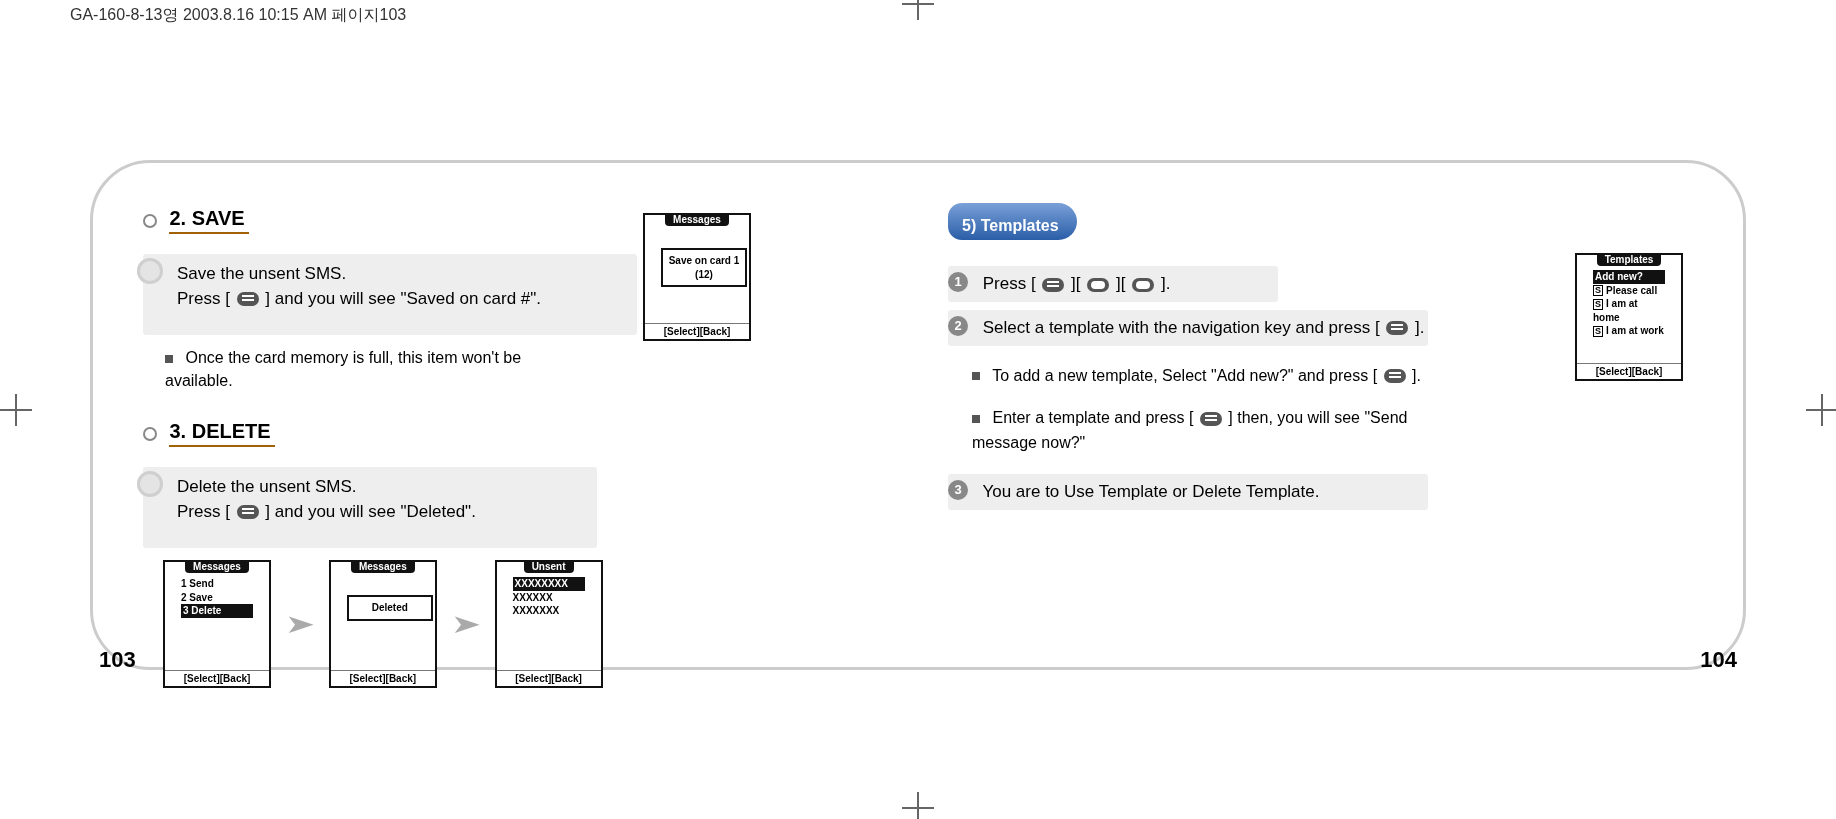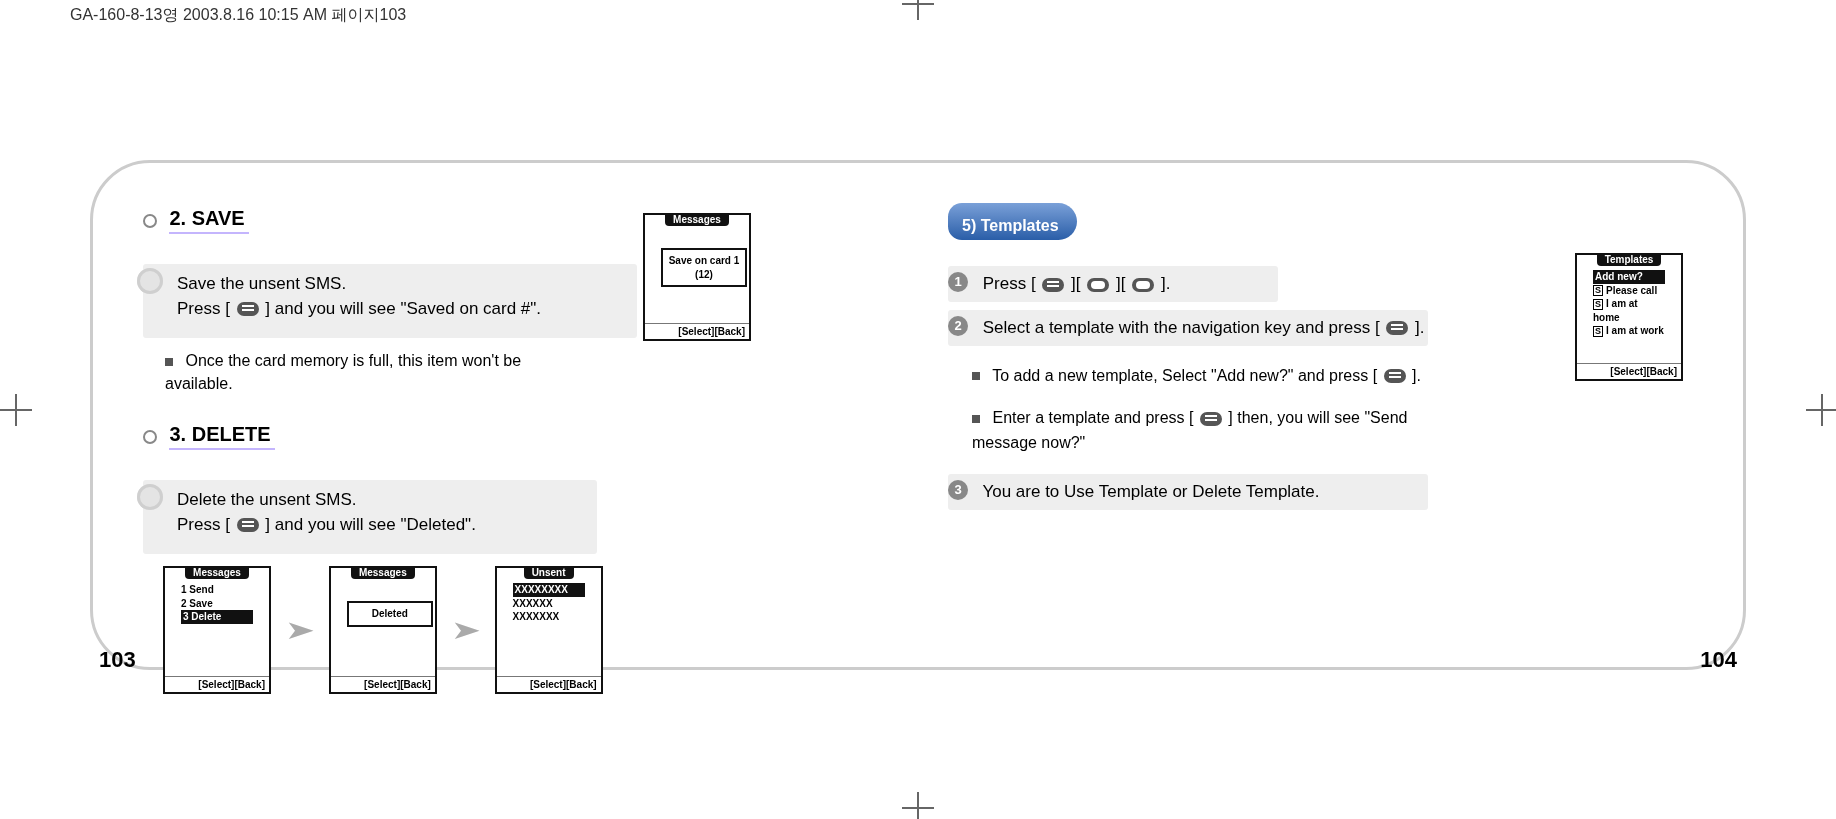--- a/index.html
+++ b/index.html
@@ -3,44 +3,44 @@
 <meta charset="utf-8">
 <style>
   html,body{margin:0;padding:0;background:#fff;font-family:Arial,Helvetica,sans-serif;color:#000;}
   .page{position:relative;width:1836px;height:819px;}
   .header{position:absolute;top:5px;left:70px;font-size:16px;color:#333;}
   .sheet{position:absolute;top:50px;left:90px;width:1656px;height:690px;}
   .spread{position:absolute;top:110px;left:0;width:1656px;height:510px;border:3px solid #ccc;border-radius:60px;background:#fff;padding:40px 50px;box-sizing:border-box;display:flex;}
   .col{flex:1;min-width:0;}
   .col.left{padding-right:30px;}
   .col.right{padding-left:30px;}
-  .sec-title{font-size:20px;font-weight:bold;border-bottom:2px solid #c4b5fd;display:inline-block;padding:0 4px 2px 0;margin:4px 0 24px 0;}
+  .sec-title{font-size:20px;font-weight:bold;border-bottom:2px solid #a16207;display:inline-block;padding:0 4px 2px 0;margin:4px 0 14px 0;}
   .bullet-circ{display:inline-block;width:14px;height:14px;border:2px solid #888;border-radius:50%;margin-right:8px;vertical-align:middle;box-sizing:border-box;}
-  .info-box{background:#eee;border-radius:3px;padding:8px 14px 17px 20px;margin:6px 0 12px 0;font-size:17px;line-height:1.45;position:relative;}
+  .info-box{background:#eee;border-radius:3px;padding:8px 14px 24px 20px;margin:6px 0 12px 0;font-size:17px;line-height:1.45;position:relative;}
   .info-icon{position:absolute;left:-6px;top:4px;width:26px;height:26px;border-radius:50%;background:#e4e4e4;box-shadow:inset 0 0 0 3px #cfcfcf;}
   .info-box .txt{margin-left:14px;display:block;}
   .small-note{font-size:16px;margin:6px 0 24px 22px;line-height:1.4;}
   .sq{display:inline-block;width:8px;height:8px;background:#555;margin-right:8px;vertical-align:middle;}
   .btn-ic{display:inline-block;width:22px;height:14px;border-radius:7px;background:#555;vertical-align:middle;margin:0 2px;position:relative;}
   .btn-ic.menu::after{content:"";position:absolute;left:5px;top:3px;width:12px;height:8px;background:repeating-linear-gradient(#fff,#fff 2px,#555 2px,#555 4px);}
   .btn-ic.dot::after{content:"";position:absolute;left:4px;top:3px;width:14px;height:8px;border-radius:4px;background:#fff;}
   .step-pill{display:inline-block;background:linear-gradient(#7aa0d8,#2a5ea8);color:#fff;font-weight:bold;font-size:16px;border-radius:18px 24px 24px 18px;padding:14px 18px 5px 14px;margin-bottom:24px;}
   .step-row{margin:2px 0 8px 0;font-size:17px;line-height:1.4;}
   .step-num{display:inline-block;width:20px;height:20px;border-radius:50%;background:#888;color:#fff;font-size:13px;font-weight:bold;text-align:center;line-height:20px;margin-right:10px;vertical-align:top;}
   .step-row.box{background:#eee;border-radius:3px;padding:6px 0;}
   .bul-list{margin:4px 0 10px 24px;font-size:16px;line-height:1.55;}
   .bul-list div{margin:18px 0;}
   
   .phone{position:relative;width:104px;height:124px;border:2px solid #111;background:#fff;font-size:11px;font-weight:bold;display:flex;flex-direction:column;}
   .phone .tab{align-self:center;background:#111;color:#fff;font-size:10px;padding:1px 8px;border-radius:0 0 4px 4px;margin-top:-2px;}
   .phone .body{flex:1;padding:4px 16px;font-size:10px;font-weight:bold;line-height:1.35;}
   .phone .body .hl{background:#111;color:#fff;display:block;padding:0 2px;}
   .phone .body .popup{margin:18px auto 0 auto;width:78px;border:2px solid #111;text-align:center;font-size:10px;padding:4px 2px;background:#fff;font-weight:bold;}
   .phone .body .row{display:block;}
-  .phone .softkeys{display:flex;justify-content:flex-end;font-size:10px;padding:2px 4px;border-top:1px solid #777;font-weight:bold;}
+  .phone .softkeys{display:flex;justify-content:center;font-size:10px;padding:2px 4px;border-top:1px solid #777;font-weight:bold;}
   .phones-row{display:flex;align-items:center;gap:18px;margin-top:8px;margin-left:20px;}
   .arrow{font-size:26px;color:#aaa;transform:scaleX(1.4);}
   .phone-right{position:absolute;right:60px;}
   .phone-right.save{top:160px;}
   .pnum{position:absolute;bottom:-6px;font-size:22px;font-weight:bold;}
   .pnum.left{left:6px;}
   .pnum.right{right:6px;}
   
   .reg{position:absolute;width:20px;height:20px;}
   .reg::before,.reg::after{content:"";position:absolute;background:#666;}

